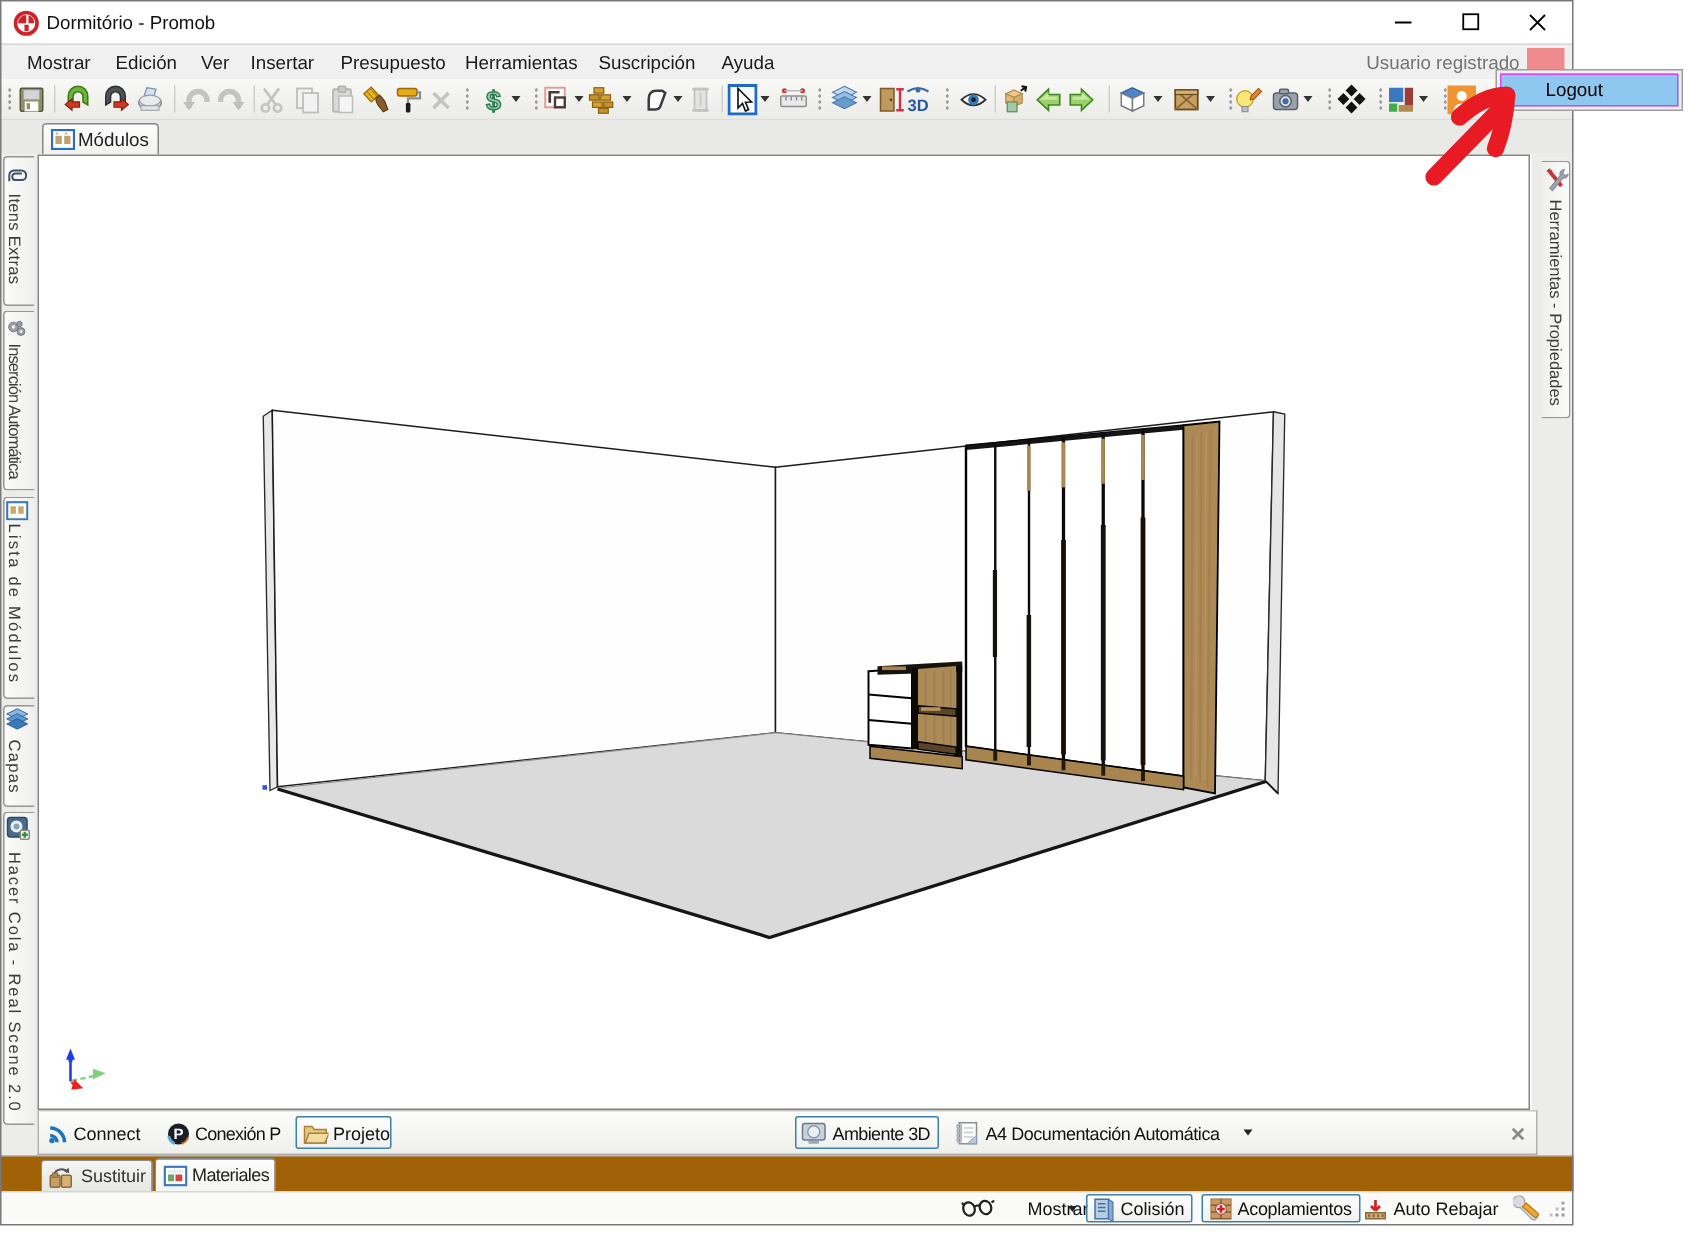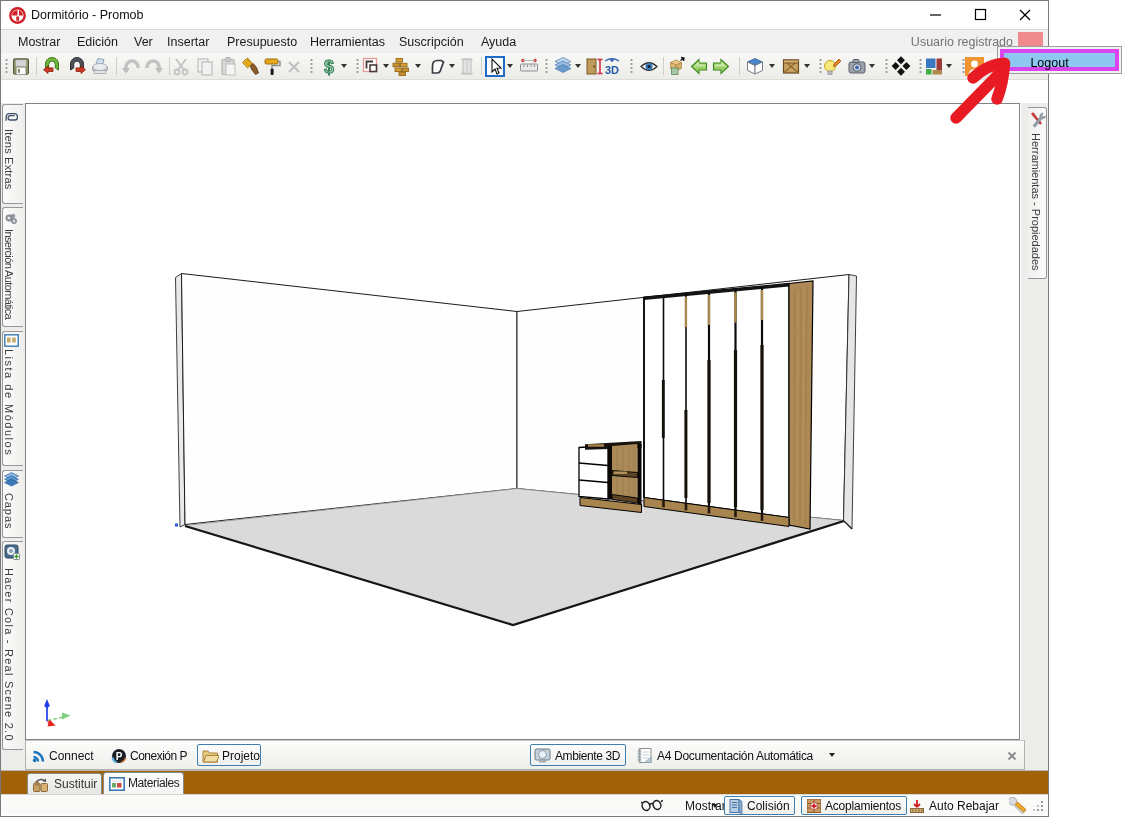--- a/index.html
+++ b/index.html
@@ -38,21 +38,21 @@
 .cbtxt{position:absolute;top:8px;font-size:12px;color:#111}
 .bluebox{position:absolute;border:1px solid #3c7fb1;border-radius:2px;background:linear-gradient(#fdfdfd,#f0f0ee)}
 
 #tabrow2{position:absolute;left:0;top:770px;width:100%;height:24px;background:#a16207;border-top:1px solid #b9b9b6}
 .btab{position:absolute;top:2px;height:22px;border:1px solid #8a8a8a;border-bottom:none;border-radius:3px 3px 0 0;font-size:12.5px;color:#222;line-height:20px}
 
 #bottombar{position:absolute;left:0;top:794px;width:100%;height:21px;background:#fafaf8;border-top:1px solid #d5d5d2}
 .bbtxt{position:absolute;top:4px;font-size:12px;color:#111}
 
 #popup{position:absolute;left:997px;top:46px;width:125px;height:28px;background:#f0f0f0;border:1px solid #9e9e9e;z-index:30}
-#popup .hl{position:absolute;left:2px;top:2px;right:2px;bottom:2px;background:#8ec7ef;border:4px solid #d946ef;text-align:center;font-size:12.5px;color:#000;line-height:21px;text-indent:-20px}
+#popup .hl{position:absolute;left:2px;top:2px;right:2px;bottom:2px;background:#8ec7ef;border:1px solid #d946ef;text-align:center;font-size:12.5px;color:#000;line-height:21px;text-indent:-20px}
 #arrowsvg{position:absolute;left:0;top:0;z-index:40;pointer-events:none}
 #scene{position:absolute;left:0;top:0;z-index:5;pointer-events:none}
 svg{display:block}
 </style>
 </head>
 <body>
 <div id="win">
 <div id="winborder"></div>
   <div id="titlebar">
     <svg style="position:absolute;left:9px;top:7px" width="17" height="17" viewBox="0 0 17 17">
@@ -281,20 +281,30 @@
       </svg>
 <div class="dd" style="left:946px"></div>
 <div class="grip" style="left:962px"></div>
 <svg class="ti" style="left:964px" width="20" height="21" viewBox="0 0 20 21">
         <rect x="1" y="1" width="19" height="19" fill="#f09331"></rect>
         <circle cx="10.5" cy="8" r="3.4" fill="#fff"></circle>
         <path d="M4.5,20 q0,-7 6,-7 q6,0 6,7 z" fill="#fff"></path>
       </svg>
 <div class="grip" style="left:995px"></div>
 </div>
+  <div id="tabrow">
+    <div id="modtab">Módulos</div>
+    <svg style="position:absolute;left:34px;top:6px;z-index:2" width="16" height="14" viewBox="0 0 16 14">
+      <rect x="0.7" y="0.7" width="14.6" height="12.6" fill="#fff" stroke="#2e6bc6" stroke-width="1.4"></rect>
+      <rect x="3" y="4.5" width="4.2" height="5.5" fill="#c2a26a"></rect>
+      <rect x="8.8" y="4.5" width="4.2" height="5.5" fill="#c2a26a"></rect>
+      <circle cx="4" cy="3" r="0.7" fill="#c2a26a"></circle>
+        <circle cx="10" cy="3" r="0.7" fill="#c2a26a"></circle>
+    </svg>
+  </div>
   <div id="leftstrip">
       <div class="vtab" style="top:1px;height:100px"></div>
       <svg style="position:absolute;left:4px;top:8px" width="15" height="13" viewBox="0 0 15 13">
         <g fill="none" stroke="#3d5068" stroke-width="1.3">
           <path d="M2.2,9.8 v-4 a3.2,3.2 0 0 1 3.2,-3.2 h4.8 a3.2,3.2 0 0 1 3.2,3.2 v0.6 a2.6,2.6 0 0 1 -2.6,2.6 h-4.6 a2,2 0 0 1 -2,-2 v-0.4 a2,2 0 0 1 2,-2 h4.4"></path>
         </g>
       </svg>
       <span class="vtxt" style="top:26px">Itens Extras</span>
       <div class="vtab" style="top:104px;height:120px"></div>
       <svg style="position:absolute;left:4px;top:109px" width="15" height="15" viewBox="0 0 15 15">

